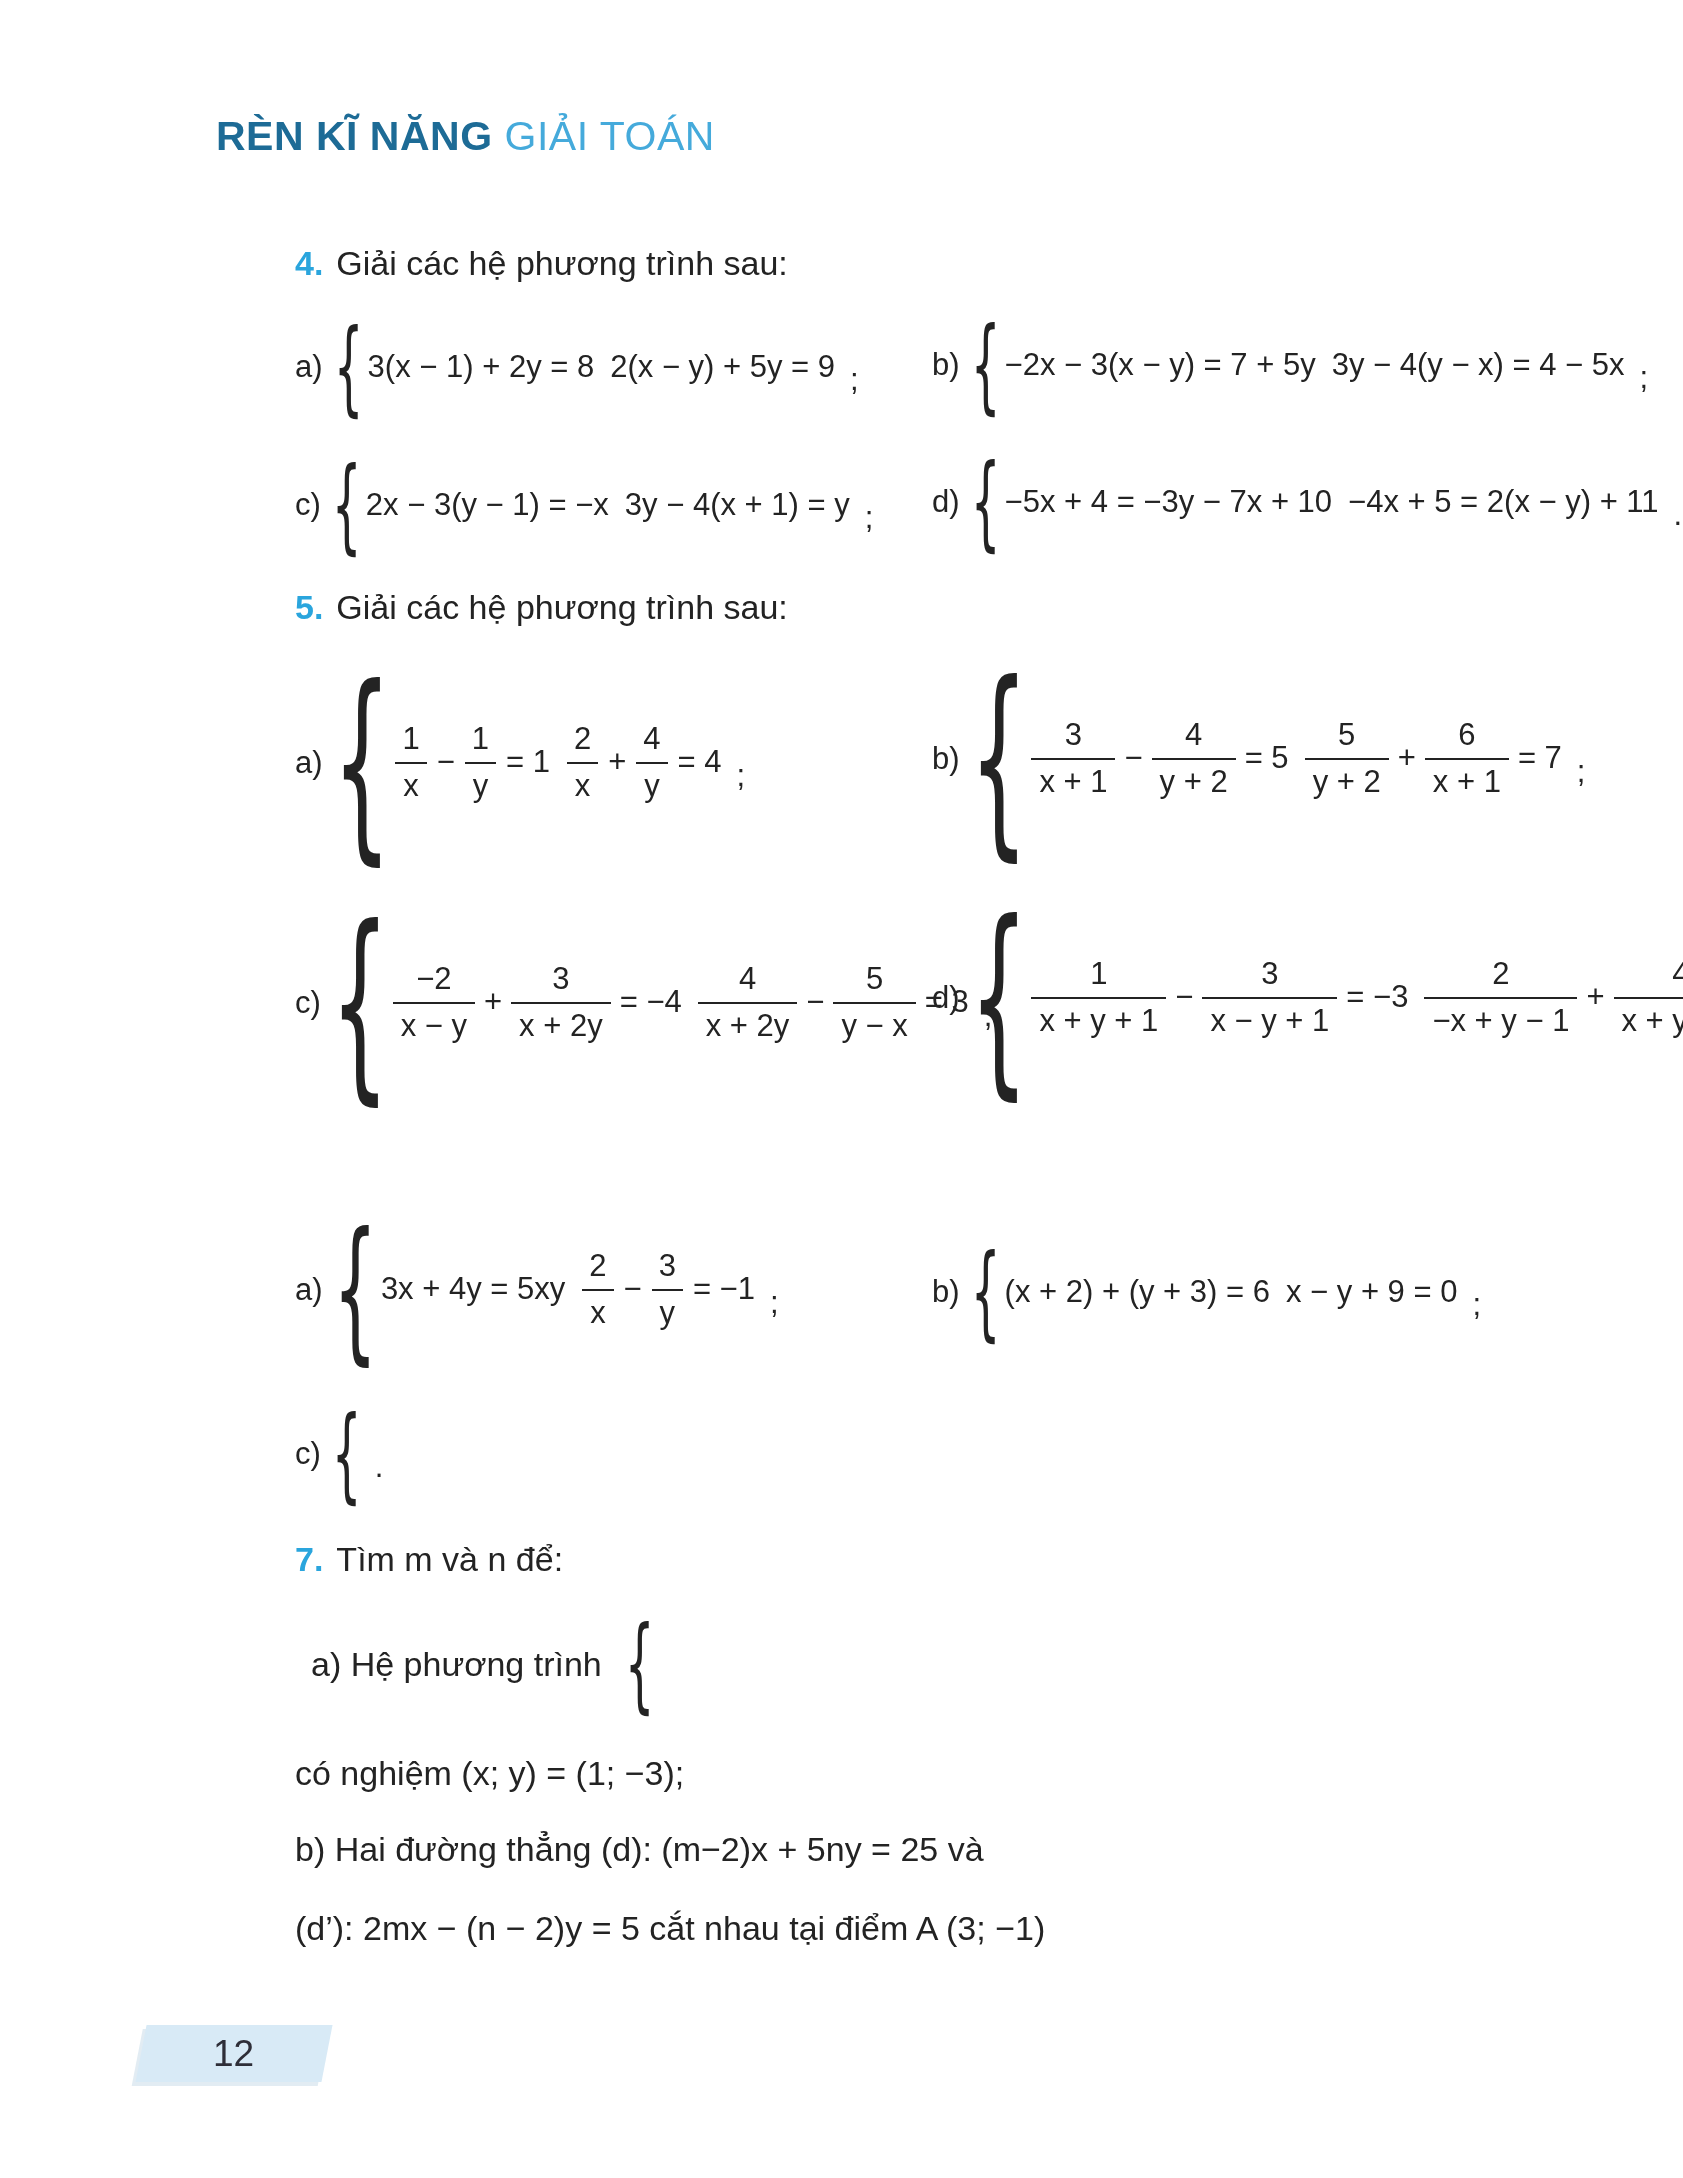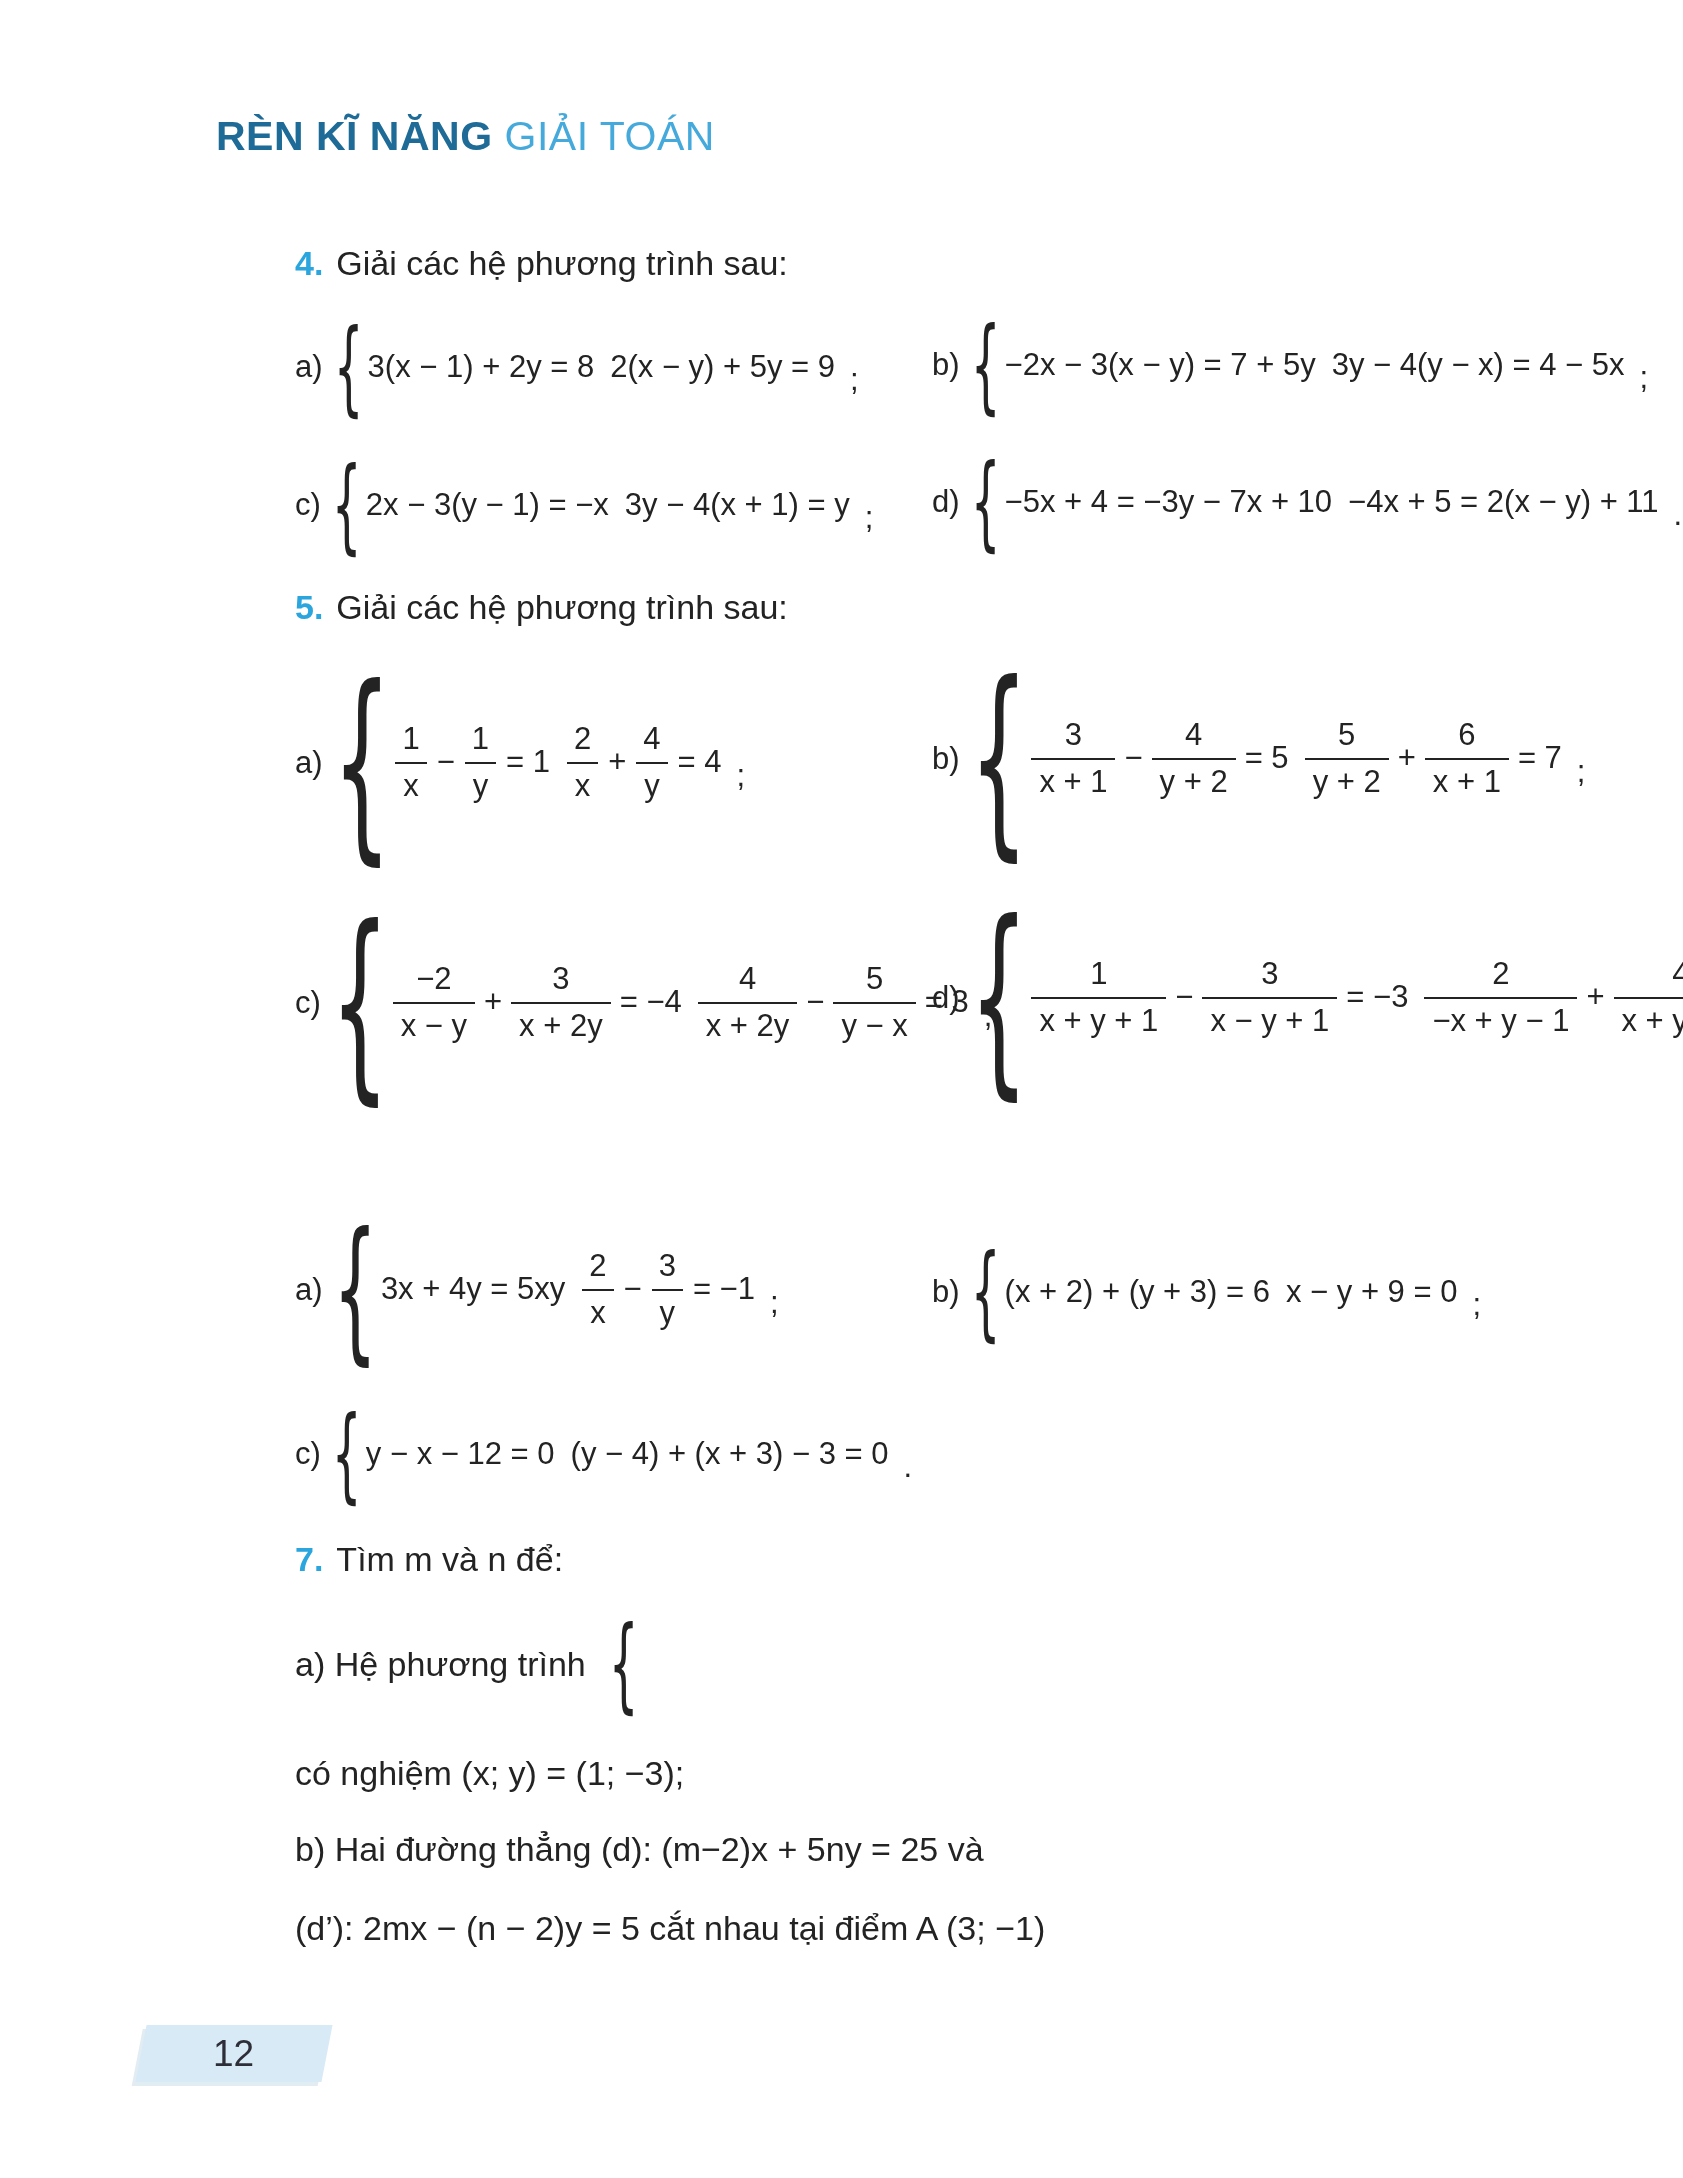--- a/index.html
+++ b/index.html
@@ -43,21 +43,21 @@
   .trail{font-size:31px;margin-left:15px;align-self:center;transform:translateY(13px);}
   
   #h4{left:295px;top:244px;} #h5{left:295px;top:588px;}
   #h6{left:295px;top:1146px;} #h7{left:295px;top:1540px;}
   #p4a{left:295px;top:315px;} #p4b{left:932px;top:313px;}
   #p4c{left:295px;top:453px;} #p4d{left:932px;top:450px;}
   #p5a{left:295px;top:659px;} #p5b{left:932px;top:655px;}
   #p5c{left:295px;top:899px;} #p5d{left:932px;top:894px;}
   #p6a{left:295px;top:1212px;} #p6b{left:932px;top:1240px;}
   #p6c{left:295px;top:1402px;}
-  #p7a{left:295px;top:1612px;}
+  #p7a{left:311px;top:1612px;}
   #t1{left:295px;top:1754px;} #t2{left:295px;top:1830px;} #t3{left:295px;top:1909px;}
   .row7a{display:flex;align-items:center;}
   
   .page-tab{
     position:absolute;left:141px;top:2025px;width:186px;height:57px;
     background:var(--tab);transform:skewX(-11deg);
     display:flex;align-items:center;justify-content:center;
     box-shadow:-3px 4px 0 rgba(190,212,228,.45);
   }
   .page-tab .pn{transform:skewX(11deg);font-size:37px;color:#2e2e38;}
@@ -307,28 +307,20 @@
             <span class="tok">x − y + 9 = 0</span>
           </div>
         </div>
         <span class="trail">;</span>
       </div>
     </div>
   <div class="slot" id="p6c">
       <div class="sys-row">
         <span class="sys-label">c)</span>
         <span class="brace" style="font-size: 104px;">{</span>
-        <div class="sys-lines">
-          <div class="eq-line">
-            <span class="tok">y − x − 12 = 0</span>
-          </div>
-          <div class="eq-line">
-            <span class="tok">(y − 4) + (x + 3) − 3 = 0</span>
-          </div>
-        </div>
         <span class="trail">.</span>
       </div>
     </div>
 
   <div class="heading" id="h7">
     <span class="num">7.</span><span>Tìm m và n để:</span>
   </div>
   <div class="slot row7a" id="p7a">
     <span class="lead">a) Hệ phương trình</span>
     <div>

